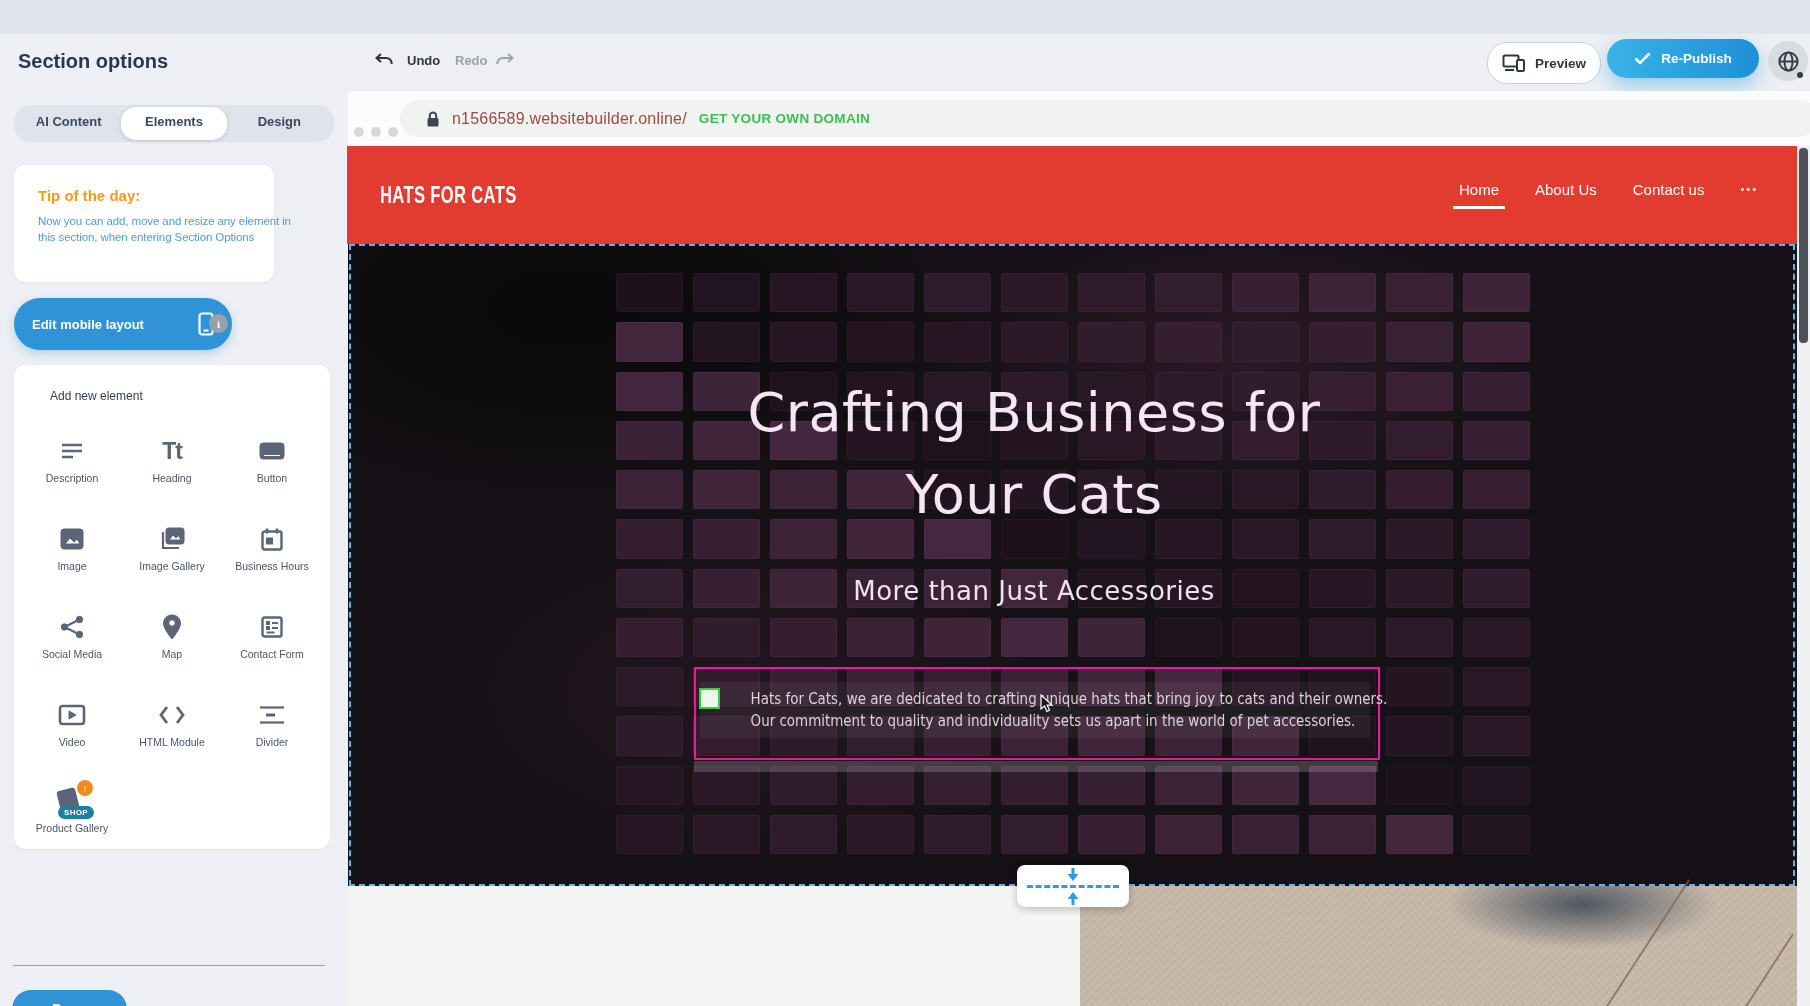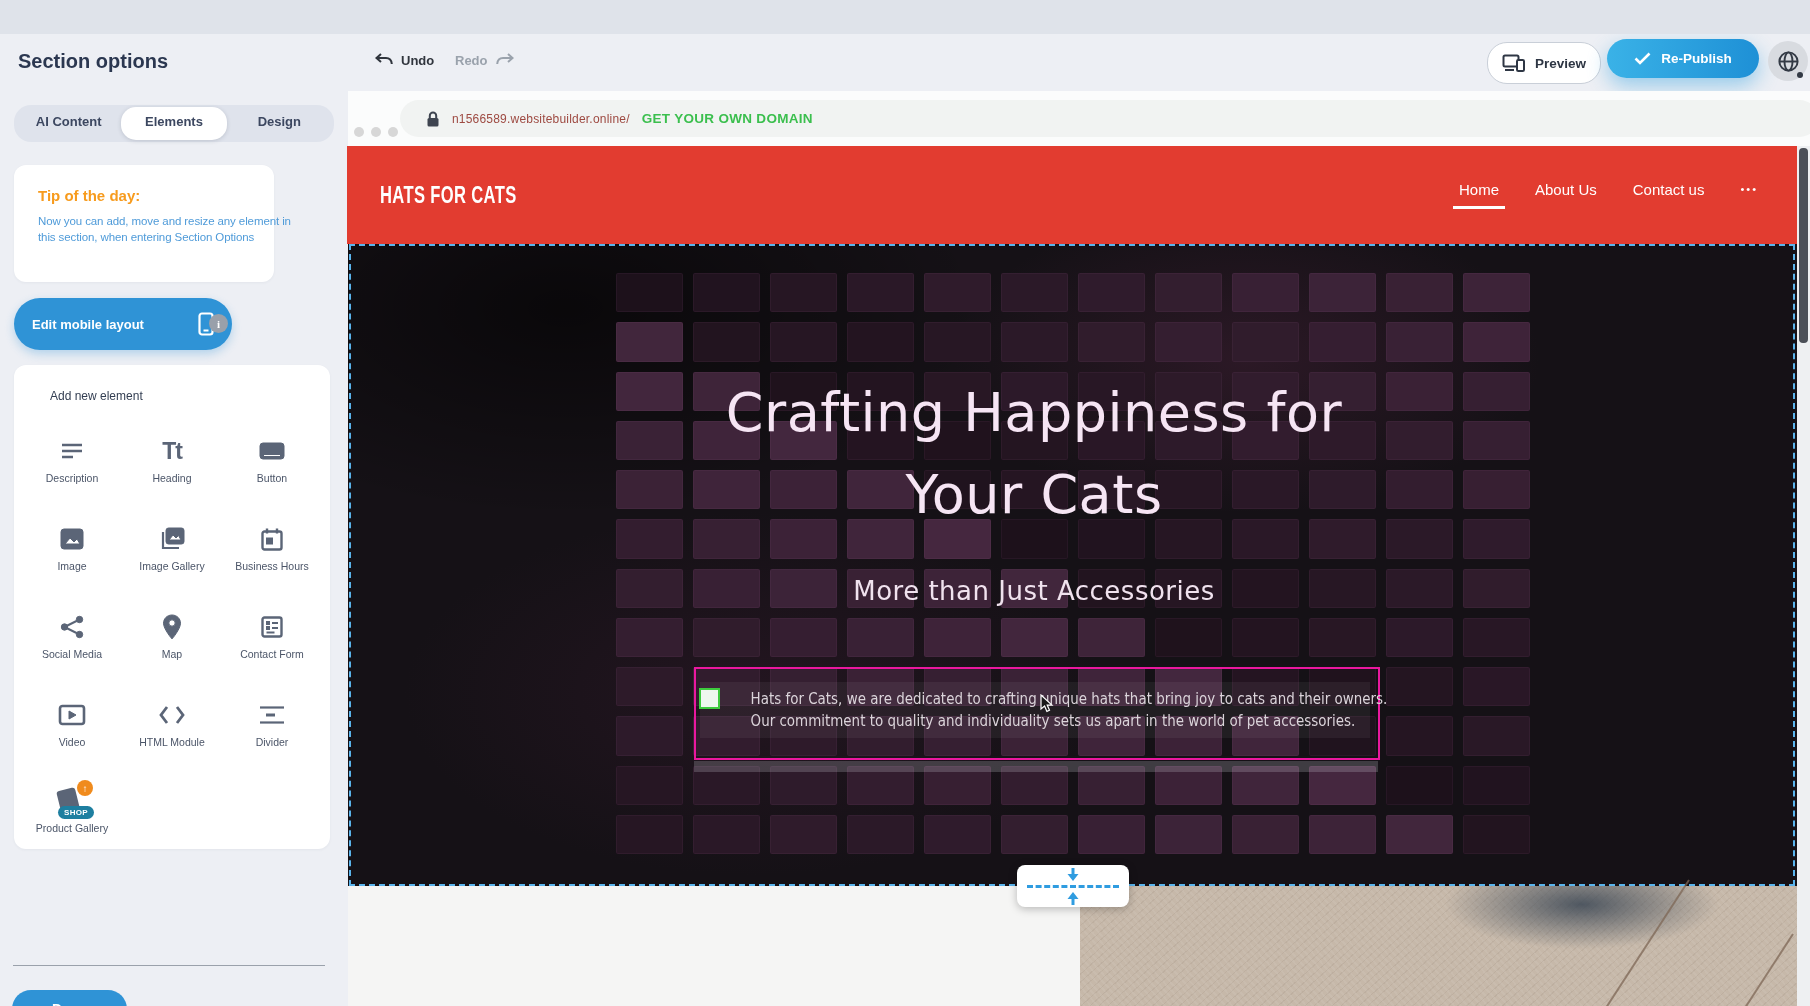--- a/index.html
+++ b/index.html
@@ -37,21 +37,21 @@
                align-items:center;justify-content:center;gap:9px;font-size:13.5px;font-weight:bold;color:#2e3644;cursor:pointer;}
   .btn-republish{background:linear-gradient(90deg,#3ab2e7,#1e90d6);border-radius:23px;display:flex;
                align-items:center;justify-content:center;gap:10px;font-size:13.5px;font-weight:bold;color:#fff;
                box-shadow:0 8px 20px rgba(46,160,224,.45);cursor:pointer;}
   .globe-btn{background:#d8dbe0;border-radius:50%;display:flex;align-items:center;justify-content:center;cursor:pointer;}
 
   
   .chrome{background:#fbfcfc;border-bottom:1px solid #ececec;}
   .chrome-dot{width:10px;height:10px;border-radius:50%;background:#d7d7d7;}
   .url-pill{background:#f1f3f2;border-radius:19px;display:flex;align-items:center;}
-  .url-text{font-size:12px;color:#9e4a42;letter-spacing:.2px;}
+  .url-text{font-size:16px;color:#9e4a42;letter-spacing:.2px;}
   .domain-cta{font-size:13.5px;font-weight:bold;color:#3bbf4e;letter-spacing:.3px;cursor:pointer;}
 
   
   .site-header{background:#e23c30;}
   .site-logo{color:#fff;font-size:23px;font-weight:bold;letter-spacing:.5px;transform:scaleX(.72);transform-origin:left center;white-space:nowrap;}
   .nav{display:flex;align-items:center;gap:36px;}
   .nav-item{color:#fff;font-size:15px;cursor:pointer;position:relative;white-space:nowrap;}
   .nav-item.active::after{content:"";position:absolute;left:-6px;right:-6px;bottom:-11px;height:3px;background:#fff;}
   .nav-more{font-size:11px;letter-spacing:2px;}
 
@@ -91,21 +91,21 @@
   .pg-shop{position:absolute;left:3px;bottom:-2px;background:#1e7fa0;color:#fff;border-radius:8px;
            font-size:8px;font-weight:bold;padding:2px 6px;letter-spacing:.3px;}
 </style>
 </head>
 <body>
 
 <div class="page">
 
   <div class="abs panel-title" style="left:18px;top:16px;">Section options</div>
 
-  <div class="abs flex" style="left:374px;top:14px;height:24px;gap:7px;cursor:pointer;">
+  <div class="abs flex" style="left:374px;top:14px;height:24px;gap:13px;cursor:pointer;">
     <span style="display:flex;">
       <svg width="20" height="16" viewBox="0 0 20 16" fill="none">
           <path d="M7 2 2.5 6 7 10" stroke="#30353d" stroke-width="2" fill="none"></path>
           <path d="M2.5 6h9.5c3.3 0 5.5 2.2 5.8 6" stroke="#30353d" stroke-width="2" fill="none"></path>
         </svg>
     </span>
     <span class="undo-label">Undo</span>
   </div>
 
   <div class="abs flex" style="left:455px;top:14px;height:24px;gap:7px;cursor:pointer;">
@@ -483,21 +483,21 @@
         <div style="background: rgb(47, 27, 44);"></div>
         <div style="background: rgb(51, 30, 47);"></div>
         <div style="background: rgb(56, 32, 52);"></div>
         <div style="background: rgb(60, 35, 56);"></div>
         <div style="background: rgb(57, 33, 52);"></div>
         <div style="background: rgb(61, 35, 56);"></div>
         <div style="background: rgb(65, 38, 60);"></div>
         <div style="background: rgb(34, 20, 31);"></div>
       </div>
 
-    <div class="abs hero-heading" style="left:336px;top:128px;width:700px;">Crafting Happiness for Your Cats</div>
+    <div class="abs hero-heading" style="left:336px;top:128px;width:700px;">Crafting Business for Your Cats</div>
     <div class="abs hero-sub" style="left:336px;top:332px;width:700px;">More than Just Accessories</div>
 
     <div class="abs" style="left:352px;top:438px;width:670px;height:56px;background:rgba(255,255,255,.055);"></div>
     <div class="abs sel-box" style="left:346px;top:423px;width:682px;height:89px;">
       <div class="abs sel-handle" style="left:3px;top:19px;width:17px;height:17px;"></div>
       <div class="abs" style="left:0;top:19px;width:100%;">
         <div class="hero-par">Hats for Cats, we are dedicated to crafting unique hats that bring joy to cats and their owners.</div>
         <div class="hero-par">Our commitment to quality and individuality sets us apart in the world of pet accessories.</div>
       </div>
     </div>

